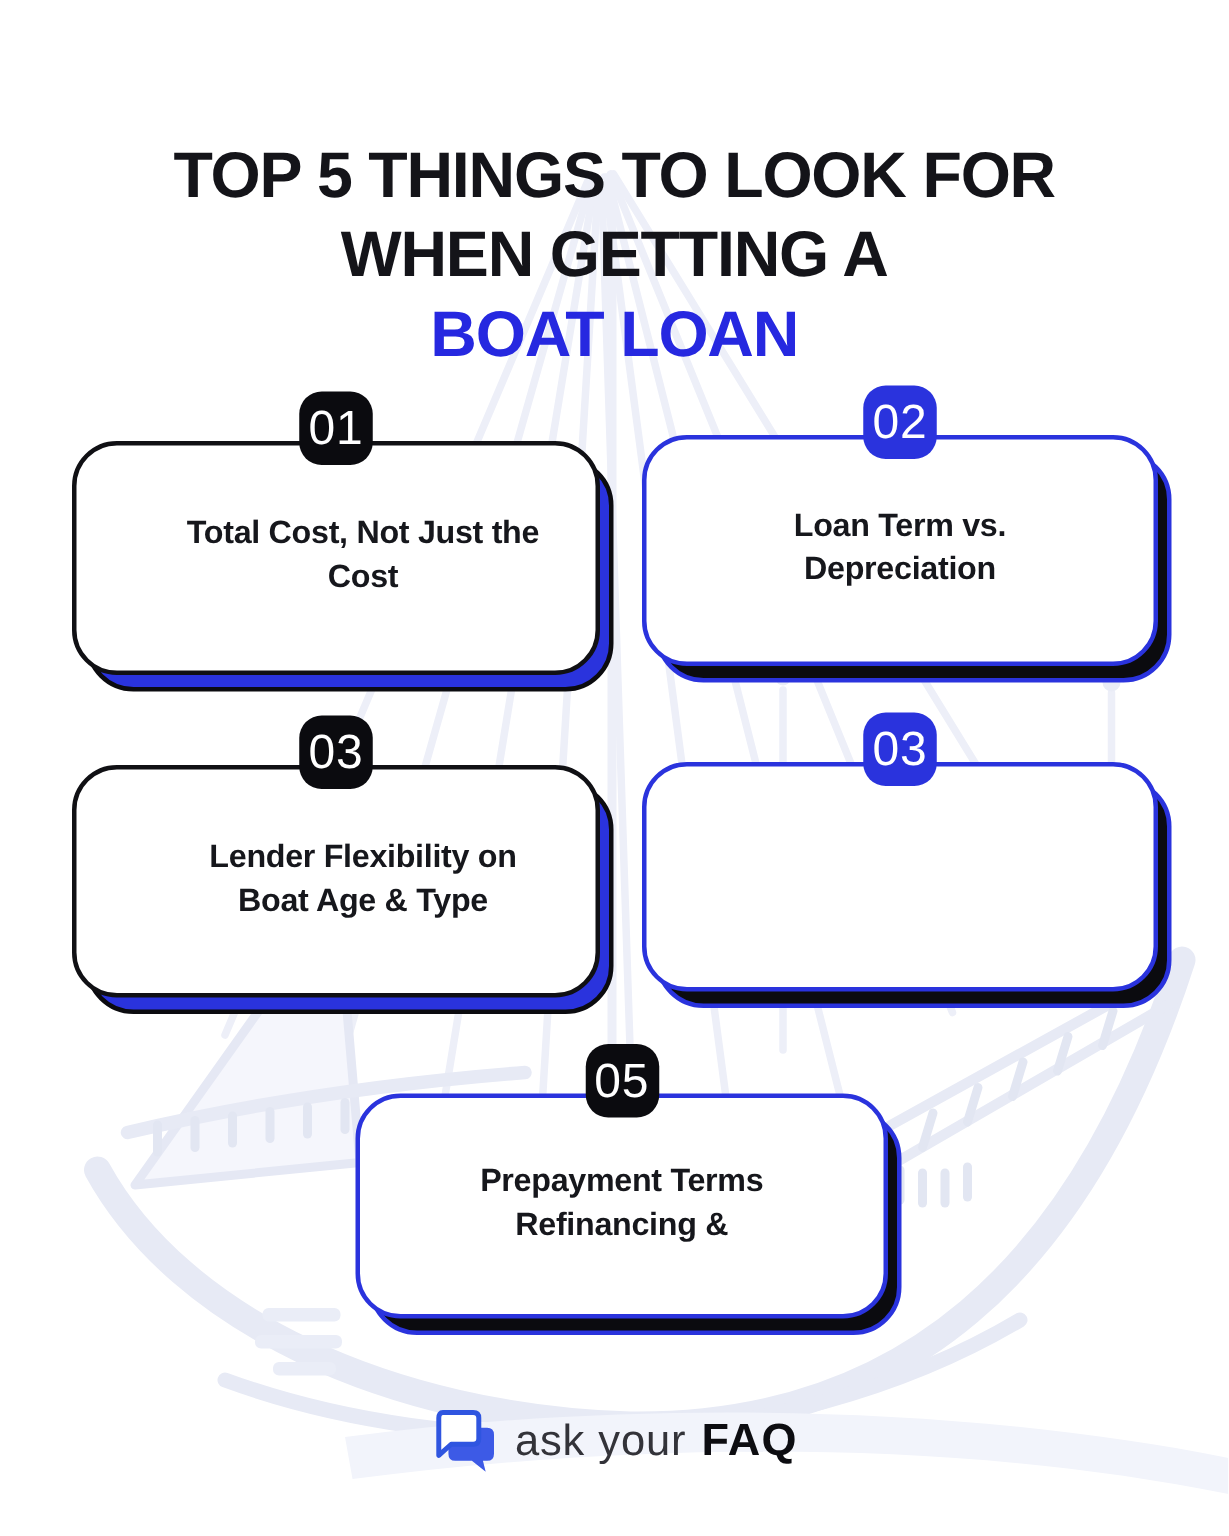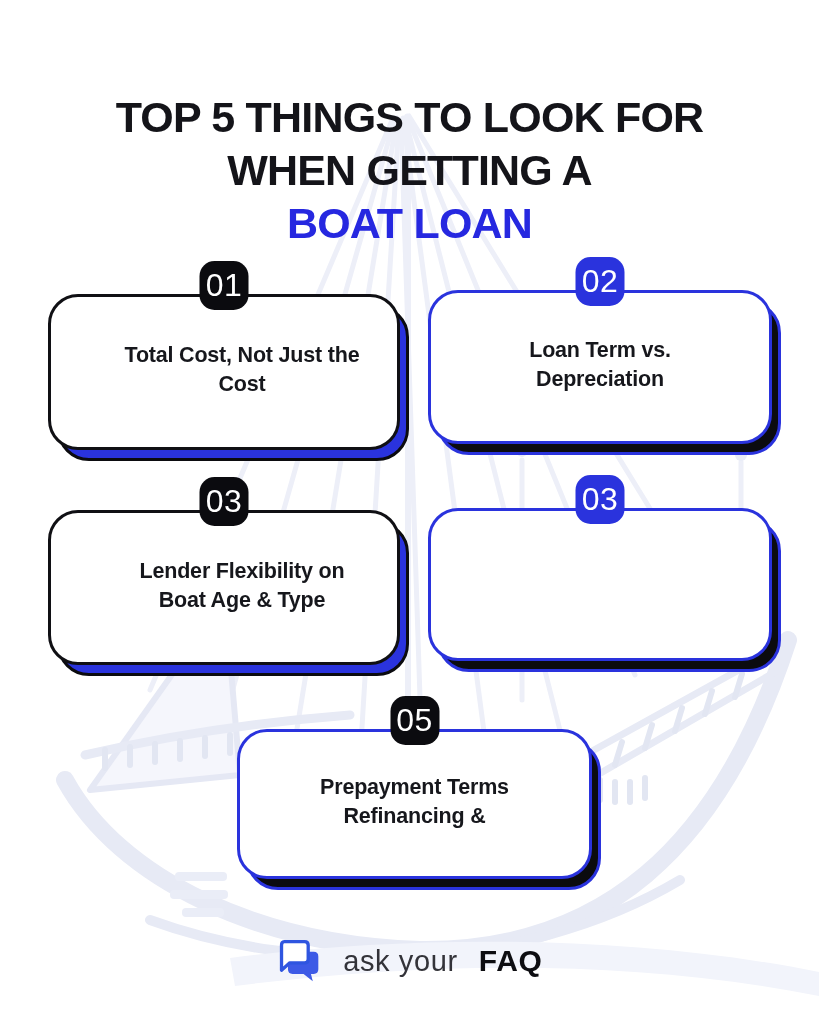--- a/index.html
+++ b/index.html
@@ -51,21 +51,21 @@
 
   #card1 { left:48px;  top:294px; width:352px; height:156px; }
   #card2 { left:428px; top:290px; width:344px; height:154px; }
   #card3 { left:48px;  top:510px; width:352px; height:155px; }
   #card4 { left:428px; top:508px; width:344px; height:153px; }
   #card5 { left:237px; top:729px; width:355px; height:150px; }
 
   
   .footer {
     position:absolute; top:938px; left:0; right:0; z-index:2;
-    display:flex; align-items:center; justify-content:center; gap:21px;
+    display:flex; align-items:center; justify-content:center; gap:10px;
   }
   .brand-regular { font-size:29px; font-weight:400; color:#333339; letter-spacing:0.6px; }
   .brand-bold    { font-size:30px; font-weight:bold; color:#0d0d11; letter-spacing:0.8px; }
 </style>
 </head>
 <body>
 
 <div class="page" style="--accent: #2a33dd; --title-blue: #2628e0;">
 
   <svg class="watermark" viewBox="0 0 819 1024" width="819" height="1024" aria-hidden="true">

